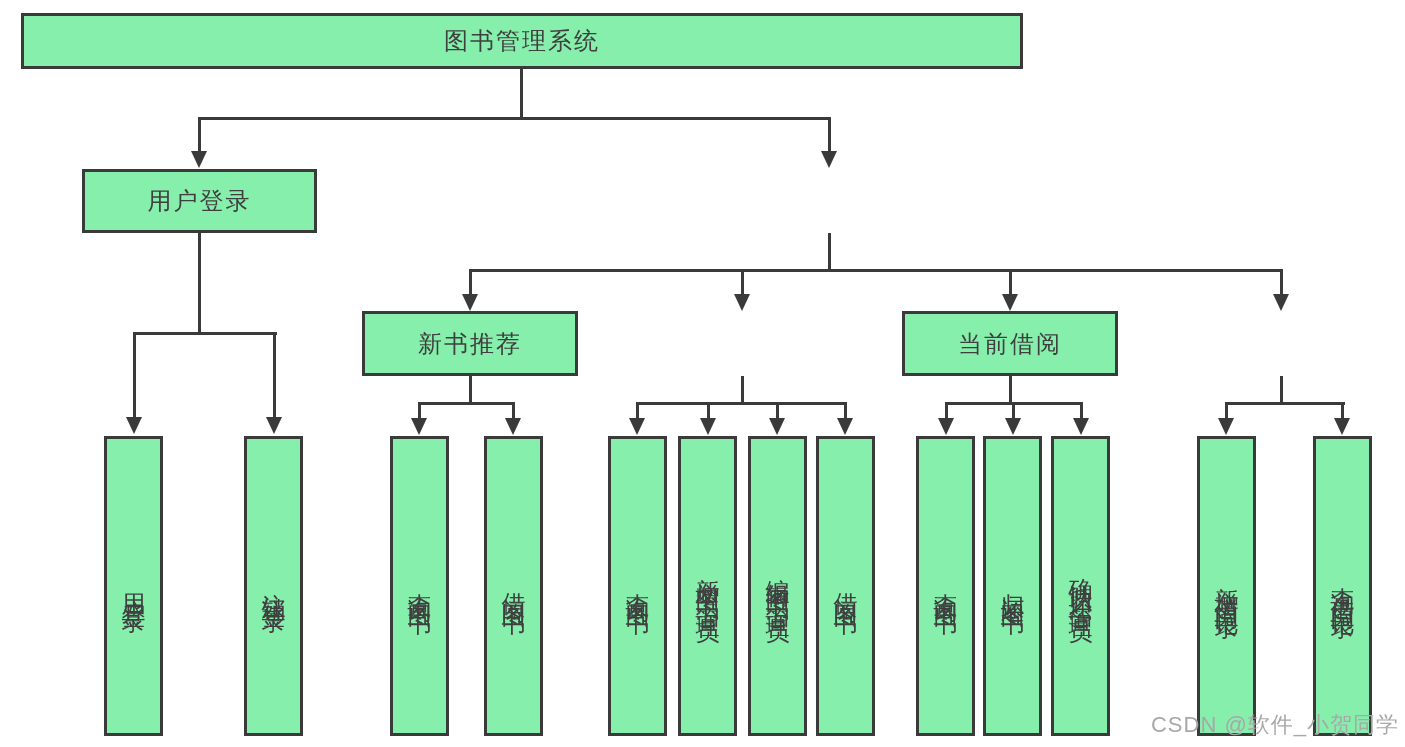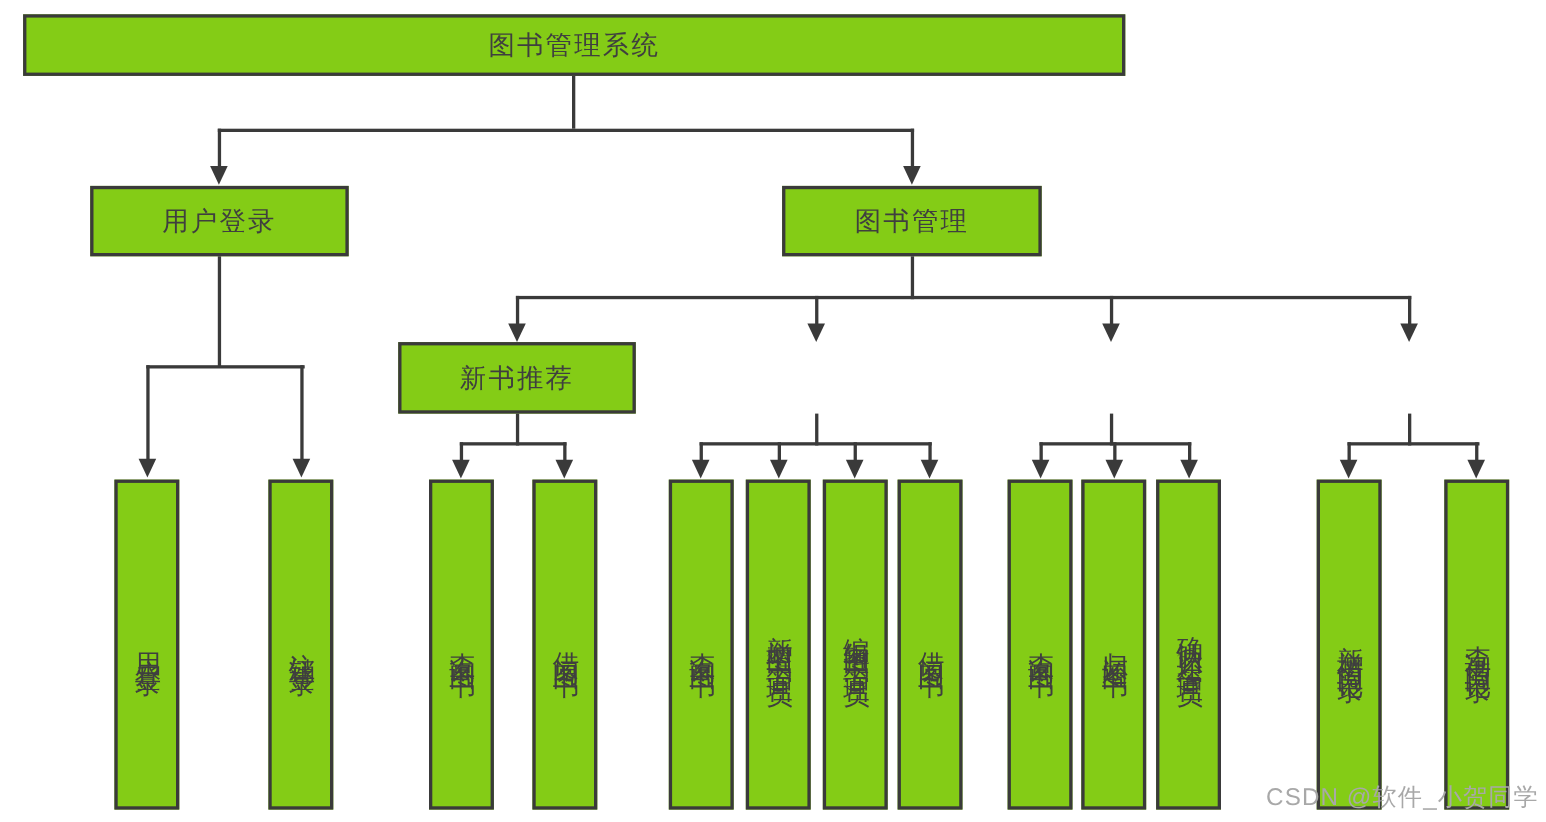--- a/index.html
+++ b/index.html
@@ -15,21 +15,21 @@
     background:var(--bg);
     font-family:"Liberation Sans","DejaVu Sans",sans-serif;
     color:var(--text);
     overflow:hidden;
   }
   
   .node{
     position:absolute;
     box-sizing:border-box;
     border:3px solid var(--line);
-    background:#84cc16;
+    background:#86efac;
     display:flex;align-items:center;justify-content:center;
   }
   .hlabel{font-size:24px;letter-spacing:2px;white-space:nowrap;}
   .leaf .vtext{
     writing-mode:vertical-rl;
     font-size:24px;
     letter-spacing:6px;
     line-height:1;
     white-space:nowrap;
   }
@@ -66,23 +66,20 @@
   <div class="vline" style="left:520px;top:69px;height:48px;"></div>
   <div class="hline" style="left:198px;top:117px;width:633px;"></div>
   <div class="vline" style="left:198px;top:117px;height:35px;"></div>
   <div class="arr" style="left:191px;top:151px;"></div>
   <div class="vline" style="left:828px;top:117px;height:35px;"></div>
   <div class="arr" style="left:821px;top:151px;"></div>
 
   <div class="node" style="left:82px;top:169px;width:235px;height:64px;">
     <span class="hlabel">用户登录</span>
   </div>
-  <div class="node" style="left:711px;top:169px;width:236px;height:64px;">
-    <span class="hlabel">图书管理</span>
-  </div>
 
   <div class="vline" style="left:198px;top:233px;height:101px;"></div>
   <div class="hline" style="left:133px;top:332px;width:144px;"></div>
   <div class="vline" style="left:133px;top:332px;height:86px;"></div>
   <div class="arr" style="left:126px;top:417px;"></div>
   <div class="vline" style="left:273px;top:332px;height:86px;"></div>
   <div class="arr" style="left:266px;top:417px;"></div>
 
   <div class="vline" style="left:828px;top:233px;height:39px;"></div>
   <div class="hline" style="left:469px;top:269px;width:814px;"></div>
@@ -90,20 +87,23 @@
   <div class="arr" style="left:462px;top:294px;"></div>
   <div class="vline" style="left:741px;top:269px;height:26px;"></div>
   <div class="arr" style="left:734px;top:294px;"></div>
   <div class="vline" style="left:1009px;top:269px;height:26px;"></div>
   <div class="arr" style="left:1002px;top:294px;"></div>
   <div class="vline" style="left:1280px;top:269px;height:26px;"></div>
   <div class="arr" style="left:1273px;top:294px;"></div>
 
   <div class="node" style="left:362px;top:311px;width:216px;height:65px;font-family:Liberation Serif, serif;">
     <span class="hlabel">新书推荐</span>
+  </div>
+  <div class="node" style="left:902px;top:311px;width:216px;height:65px;">
+    <span class="hlabel">当前借阅</span>
   </div>
 
   <div class="vline" style="left:469px;top:376px;height:29px;"></div>
   <div class="hline" style="left:418px;top:402px;width:97px;"></div>
   <div class="vline" style="left:418px;top:402px;height:17px;"></div>
   <div class="arr" style="left:411px;top:418px;"></div>
   <div class="vline" style="left:512px;top:402px;height:17px;"></div>
   <div class="arr" style="left:505px;top:418px;"></div>
 
   <div class="vline" style="left:741px;top:376px;height:29px;"></div>

